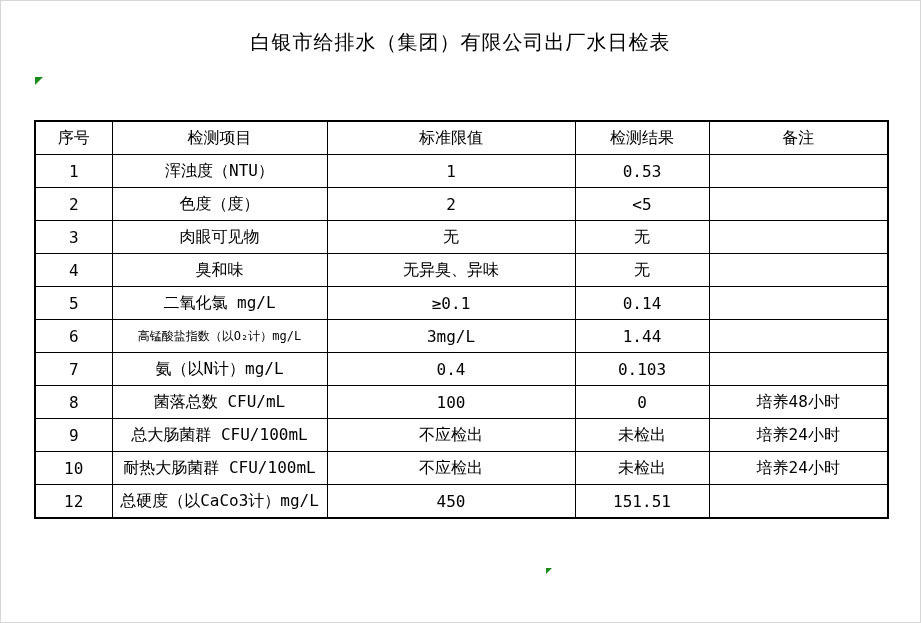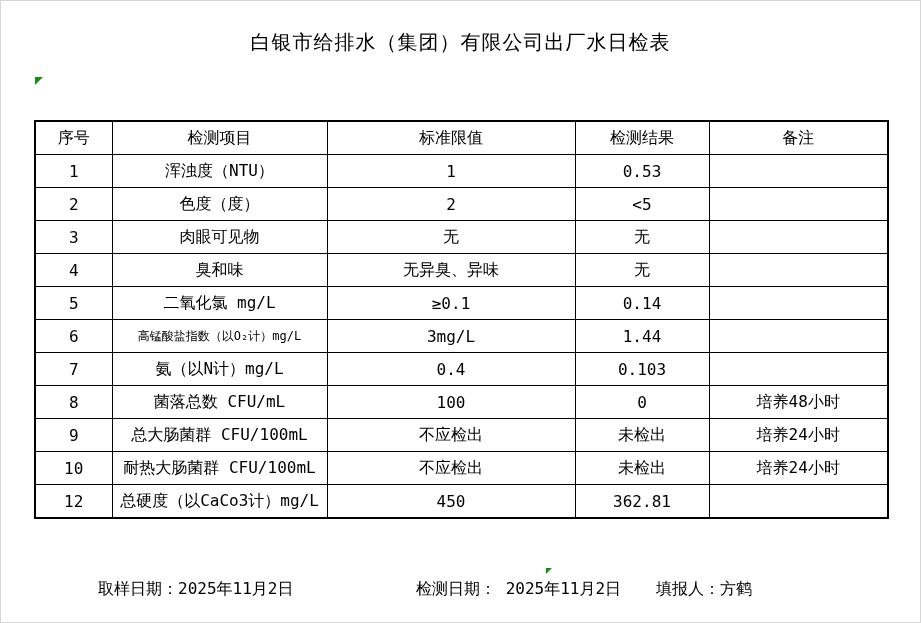--- a/index.html
+++ b/index.html
@@ -138,28 +138,23 @@
           <td>10</td>
           <td>耐热大肠菌群 CFU/100mL</td>
           <td>不应检出</td>
           <td>未检出</td>
           <td>培养24小时</td>
         </tr>
         <tr>
           <td>12</td>
           <td>总硬度（以CaCo3计）mg/L</td>
           <td>450</td>
-          <td>362.81</td>
+          <td>151.51</td>
           <td></td>
         </tr>
       </tbody>
   </table>
 
   <div class="corner-flag"></div>
   <div class="bottom-flag"></div>
 
-  <div class="footer-line">
-    <span class="footer-item footer-sampling">取样日期：2025年11月2日</span>
-    <span class="footer-item footer-testing">检测日期： 2025年11月2日</span>
-    <span class="footer-item footer-reporter">填报人：方鹤</span>
-  </div>
 
 </div>
 
 </body></html>

